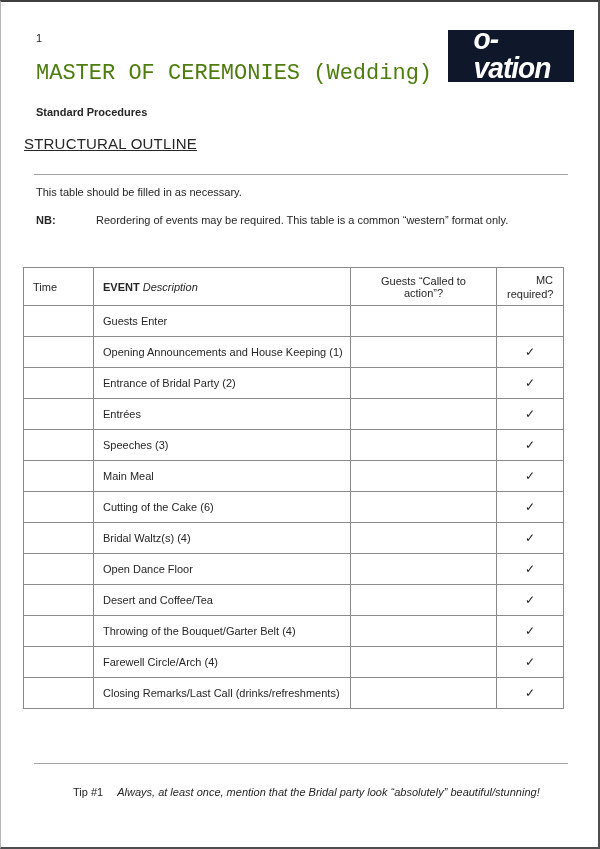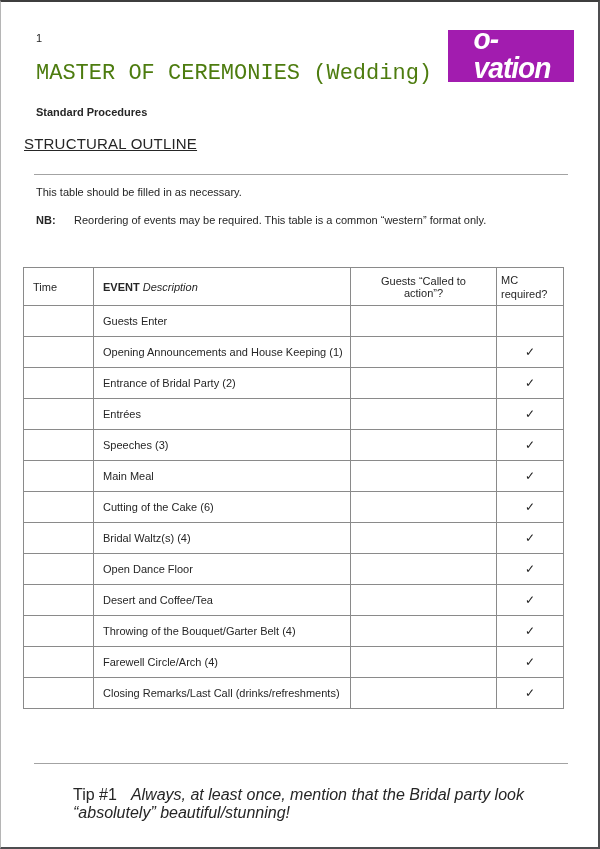--- a/index.html
+++ b/index.html
@@ -57,21 +57,21 @@
     position: absolute; left: 33px; width: 534px; height: 0;
     border-top: 1px solid #a3a3a3;
   }
   .rule-1 { top: 172px; }
   .rule-2 { top: 761px; }
   .fill-note {
     position: absolute; left: 35px; top: 184px;
     font-size: 11px; font-weight: normal;
   }
   .nb-line { position: absolute; left: 35px; top: 212px; font-size: 11px; }
-  .nb-label { font-weight: bold; display: inline-block; width: 38px; }
+  .nb-label { font-weight: bold; display: inline-block; width: 60px; }
   .events-table {
     position: absolute; left: 22px; top: 265px;
     width: 540px;
     border-collapse: collapse;
     table-layout: fixed;
     font-size: 11px; color: #262626;
   }
   .events-table col.c-time   { width: 70px; }
   .events-table col.c-event  { width: 257px; }
   .events-table col.c-guests { width: 146px; }
@@ -81,40 +81,40 @@
     font-weight: normal;
     vertical-align: middle;
   }
   .events-table thead th { height: 38px; }
   .events-table tbody td { height: 31px; }
   .th-time { text-align: left; padding-left: 9px; }
   .th-event { text-align: left; padding-left: 9px; }
   .th-event .ev-bold { font-weight: bold; }
   .th-event .ev-italic { font-style: italic; }
   .th-guests { text-align: center; padding: 0 14px; }
-  .th-mc { text-align: left; padding: 0 4px; line-height: 14px; }
+  .th-mc { text-align: right; padding: 0 10px; line-height: 14px; }
   .td-time { }
   .td-event { text-align: left; padding-left: 9px; }
   .td-guests { }
   .td-mc { text-align: center; font-weight: bold; font-size: 12px; }
   .footer-tip {
     position: absolute; left: 72px; top: 784px;
-    font-size: 16px;
+    font-size: 11px;
   }
   .tip-label { display: inline-block; margin-right: 14px; }
   .tip-text { font-style: italic; }
 </style>
 </head>
 <body>
 
 <div class="page">
 
   <div class="page-number">1</div>
 
-  <div class="logo" style="background: #a21caf; padding-left: 24px;">
+  <div class="logo" style="background: #0f172a; padding-left: 24px;">
     <span class="logo-text" style="color: rgb(255, 255, 255);">o-vation</span>
   </div>
 
   <h1 class="doc-title">MASTER OF CEREMONIES (Wedding)</h1>
 
   <div class="subtitle">Standard Procedures</div>
 
   <div class="section-heading">STRUCTURAL OUTLINE</div>
 
   <div class="rule rule-1"></div>

